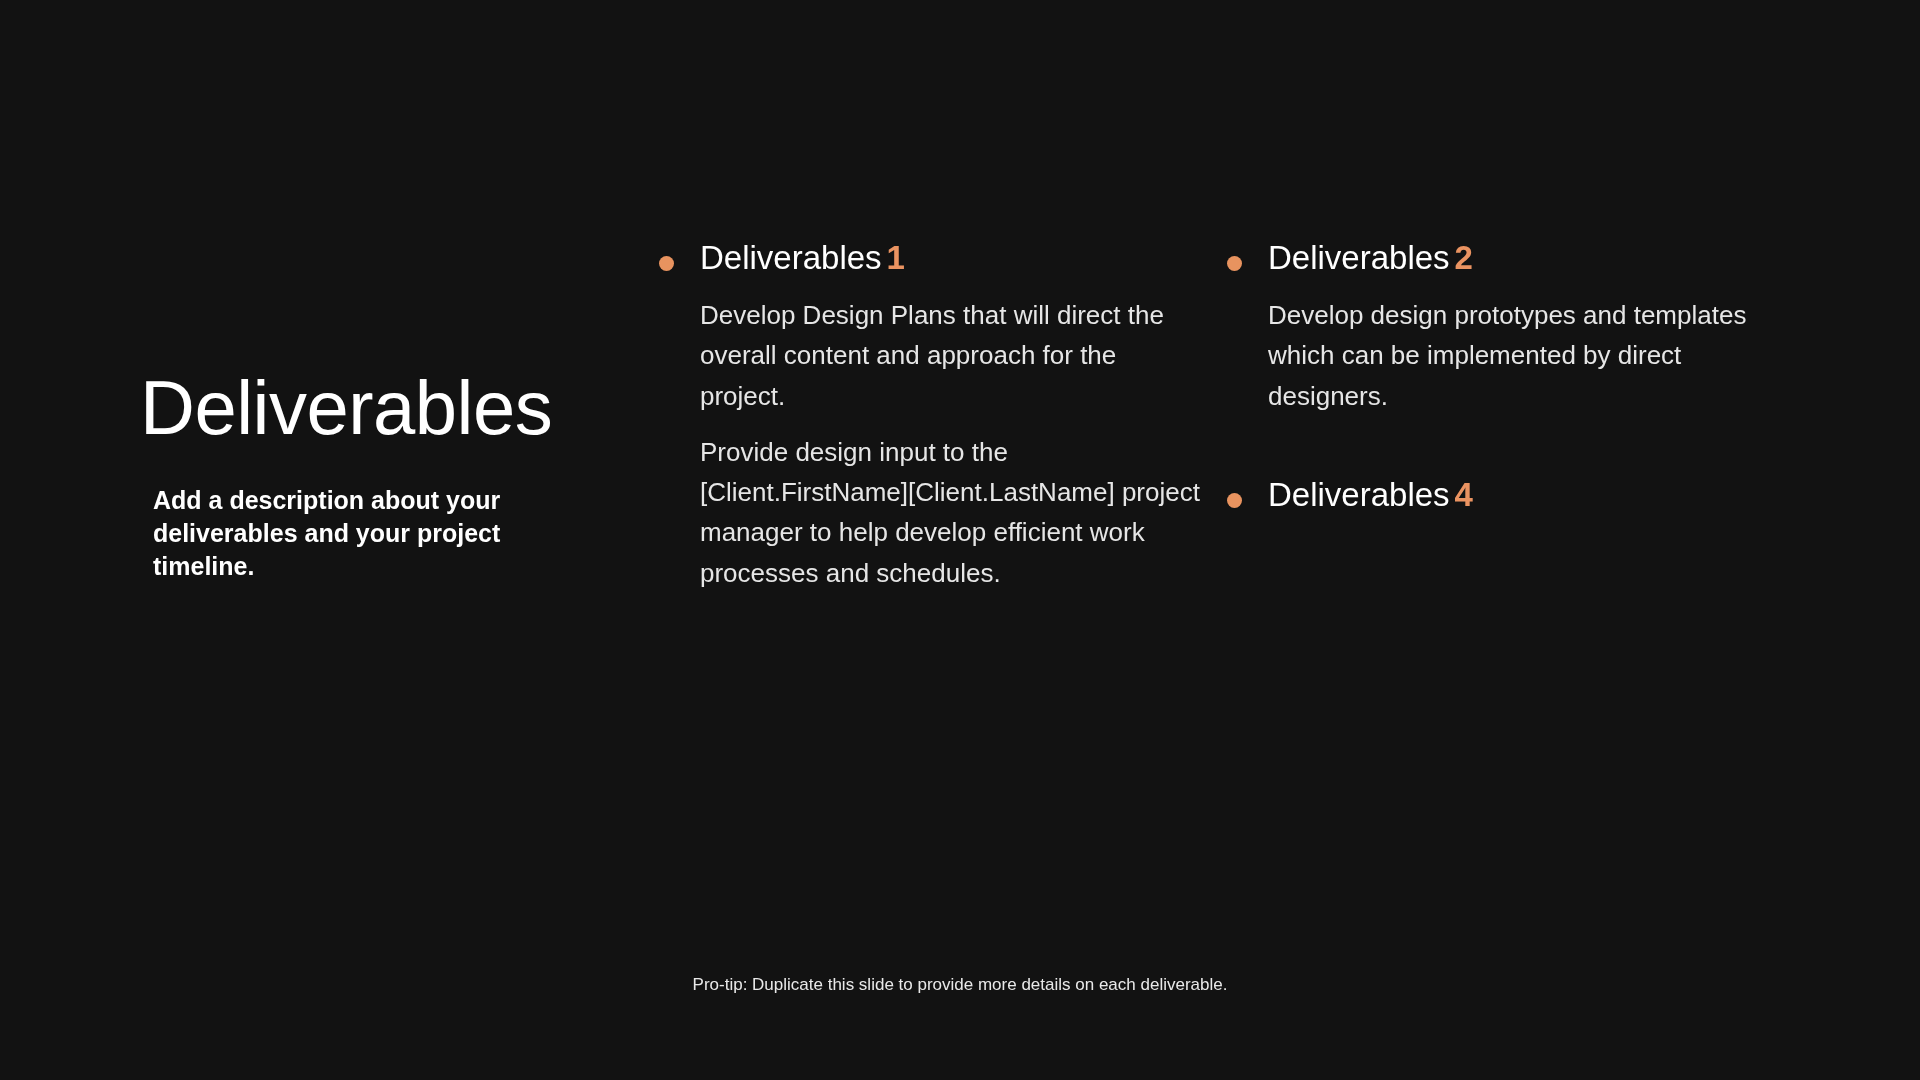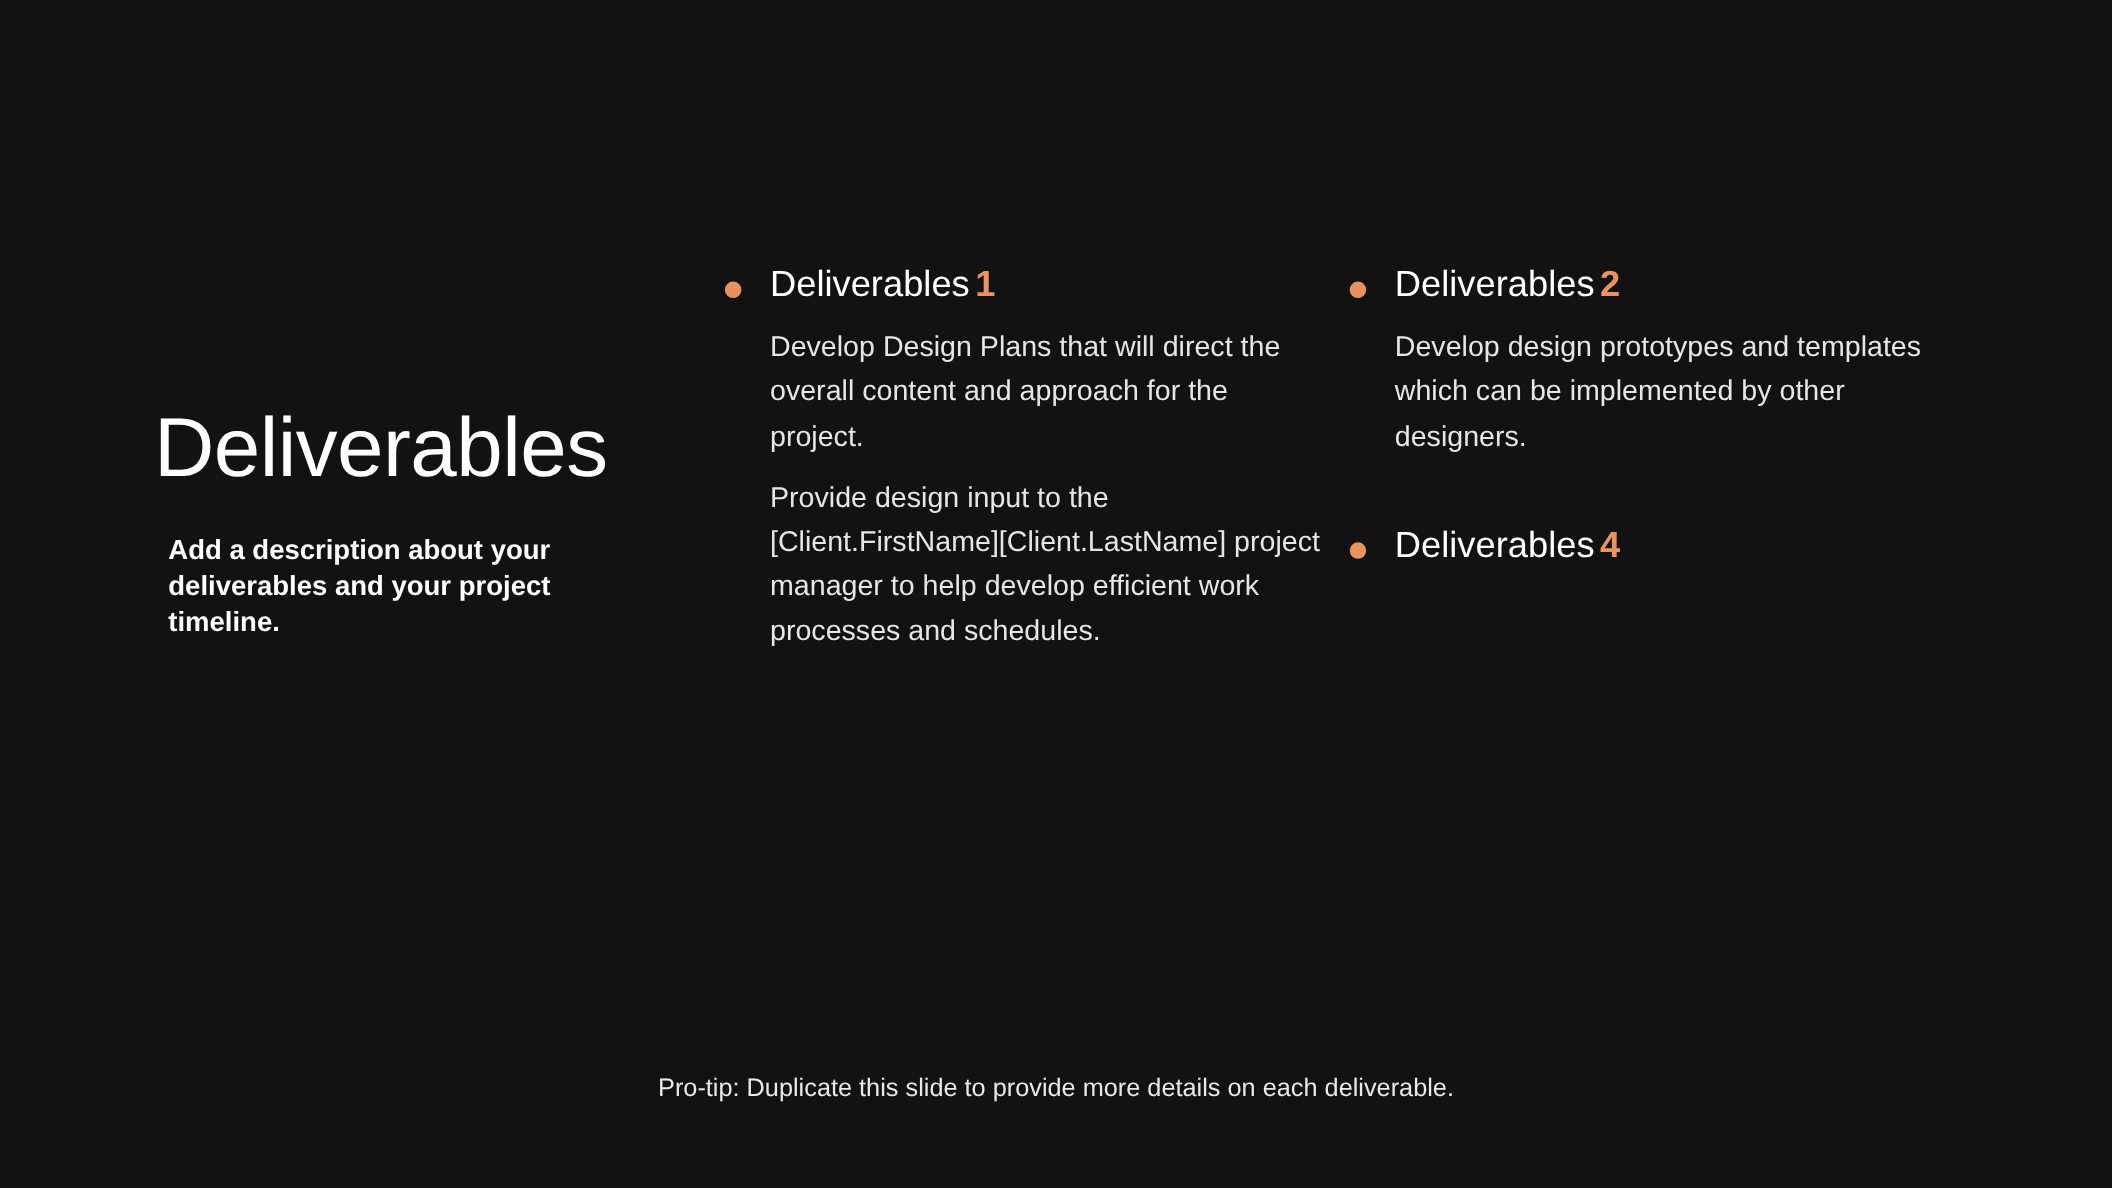--- a/index.html
+++ b/index.html
@@ -95,21 +95,21 @@
   }
   .item-body + .item-body { margin-top: 16px; }
 
   
   .pro-tip {
     position: absolute;
     left: 0;
     right: 0;
     top: 975px;
     text-align: center;
-    font-size: 23px;
+    font-size: 17px;
     font-weight: 400;
     color: #e9e9e9;
   }
 </style>
 </head>
 <body>
 
 <div class="slide">
 
   <div class="left-panel">
@@ -131,21 +131,21 @@
 
   </div>
 
   <div class="col col-right">
 
     <div class="item">
       <span class="bullet"></span>
       <h2 class="item-heading">
         <span>Deliverables</span><span class="num">2</span>
       </h2>
-      <p class="item-body">Develop design prototypes and templates which can be implemented by other designers.</p>
+      <p class="item-body">Develop design prototypes and templates which can be implemented by direct designers.</p>
     </div>
 
     <div class="item">
       <span class="bullet"></span>
       <h2 class="item-heading">
         <span>Deliverables</span><span class="num">4</span>
       </h2>
     </div>
 
   </div>

